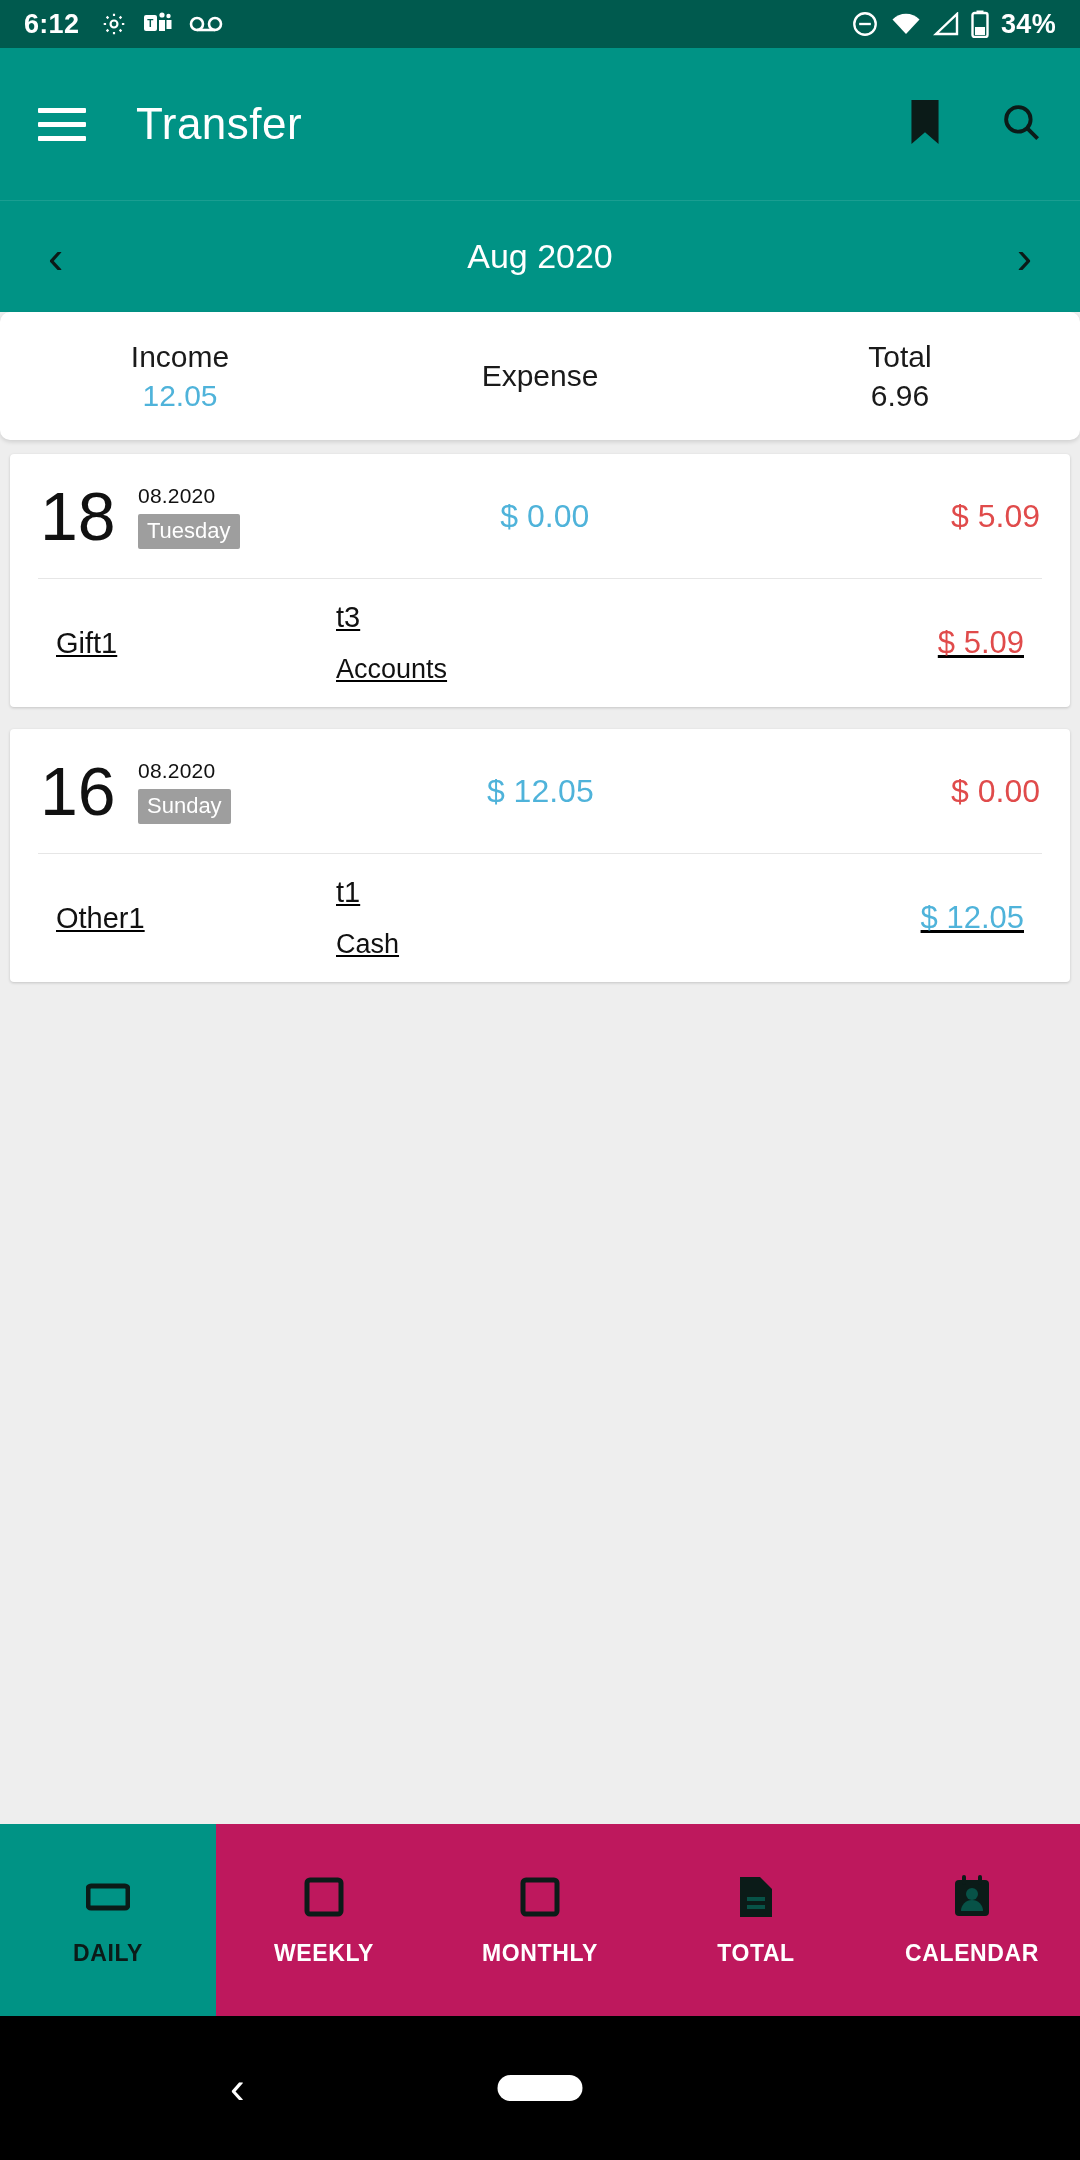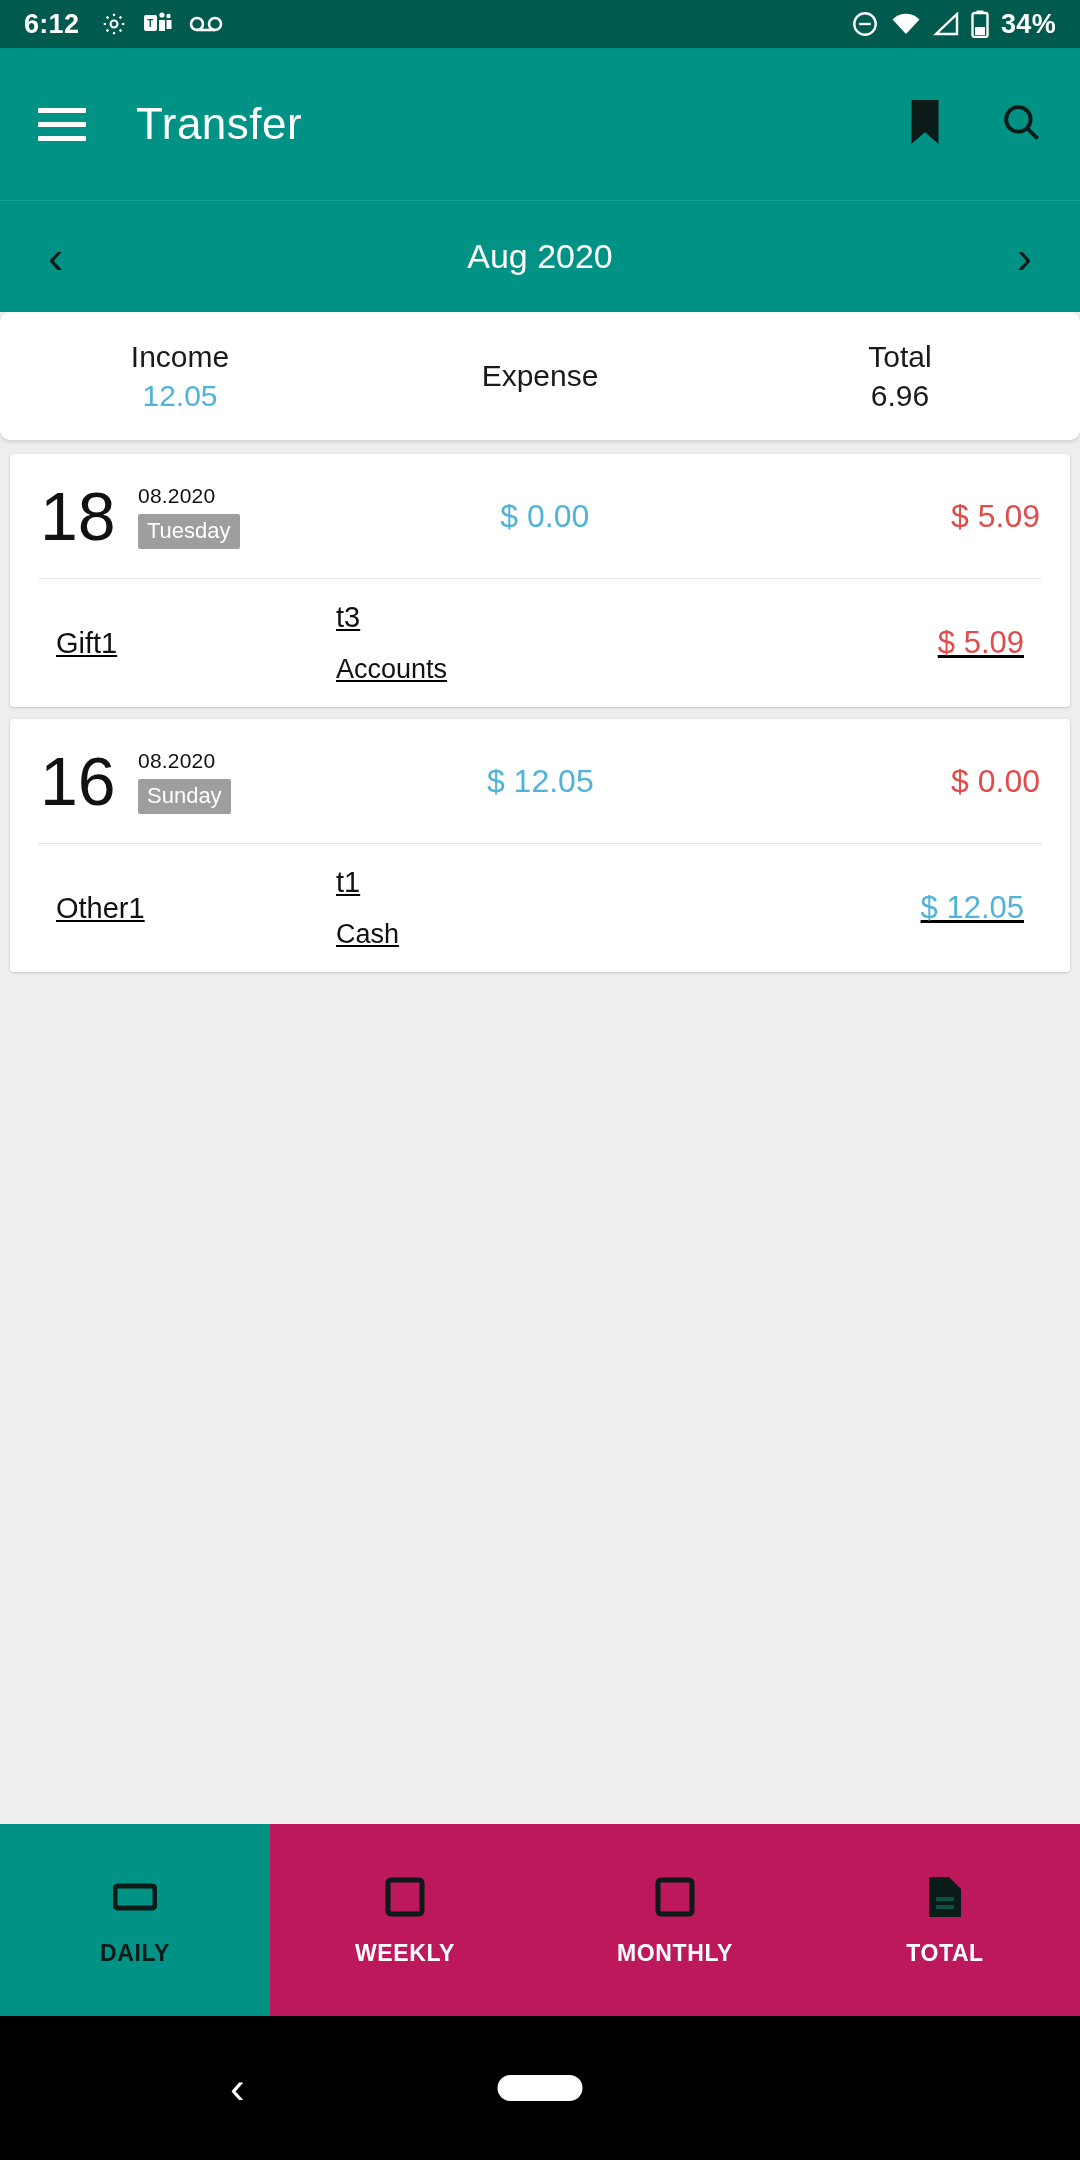--- a/index.html
+++ b/index.html
@@ -54,21 +54,21 @@
   .sumcol { flex:1; text-align:center; }
   .sumcol .lbl { font-size:30px; color:#1a1a1a; line-height:1.25; }
   .sumcol .val { font-size:30px; line-height:1.25; margin-top:2px; }
   .c-income { color:#4fb3da; }
   .c-expense { color:#e04b4b; }
   .c-total { color:#1a1a1a; }
 
   
   .list { padding:14px 10px 0 10px; }
   .daycard {
-    background:#fff; border-radius:4px; margin-bottom:12px;
+    background:#fff; border-radius:4px; margin-bottom:22px;
     box-shadow:0 1px 3px rgba(0,0,0,.18);
     overflow:hidden;
   }
   .dayhead { display:flex; align-items:center; height:124px; padding:0 30px; }
   .daynum { font-size:68px; font-weight:400; color:#111; line-height:1; min-width:92px; }
   .daymeta { margin-left:6px; display:flex; flex-direction:column; gap:6px; }
   .daymy { font-size:21px; color:#111; letter-spacing:.2px; }
   .dayname {
     background:#9e9e9e; color:#fff; font-size:22px;
     padding:4px 9px 5px 9px; border-radius:2px; align-self:flex-start;
@@ -305,20 +305,32 @@
       <div class="navitem">
         <span class="navicon">
           <svg width="36" height="44" viewBox="0 0 36 44">
             <path d="M2 2h20l12 12v28H2z" fill="#0b1b18"></path>
             <rect x="9" y="22" width="18" height="4" fill="#075247"></rect>
             <rect x="9" y="30" width="18" height="4" fill="#075247"></rect>
           </svg>
         </span>
         <span class="navlabel">TOTAL</span>
       </div>
+      <div class="navitem">
+        <span class="navicon">
+          <svg width="40" height="44" viewBox="0 0 40 44">
+            <rect x="3" y="5" width="34" height="36" rx="4" fill="#0b1b18"></rect>
+            <rect x="10" y="0" width="4" height="10" rx="2" fill="#0b1b18"></rect>
+            <rect x="26" y="0" width="4" height="10" rx="2" fill="#0b1b18"></rect>
+            <circle cx="20" cy="19" r="6" fill="#075247"></circle>
+            <path d="M9 36a11 11 0 0 1 22 0z" fill="#075247"></path>
+          </svg>
+        </span>
+        <span class="navlabel">CALENDAR</span>
+      </div>
     </div>
 
   <div class="sysnav">
     <span class="sys-back">‹</span>
     <span class="sys-home"></span>
   </div>
 
 </div>
 
 </body></html>

